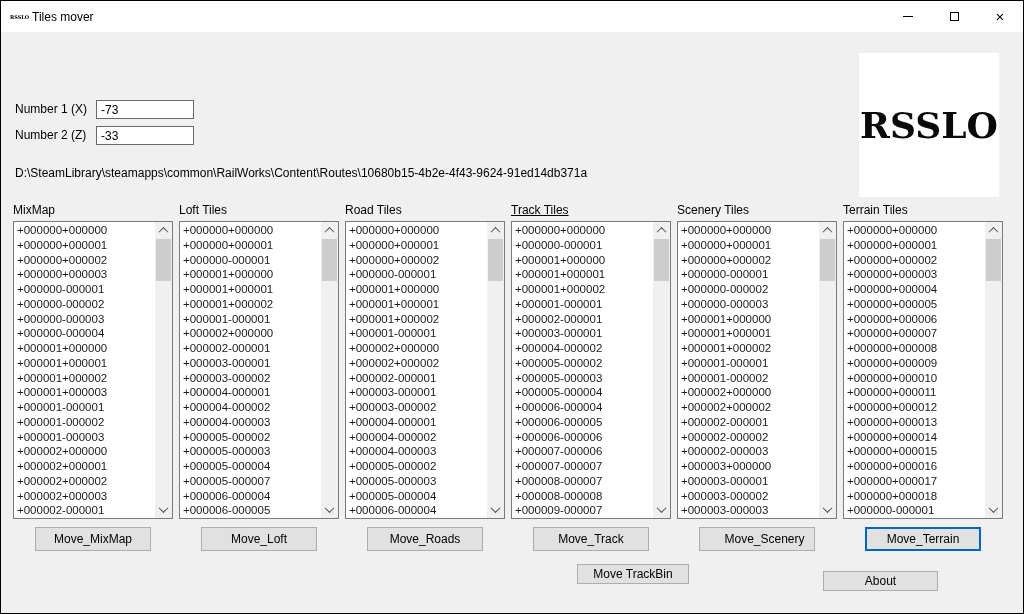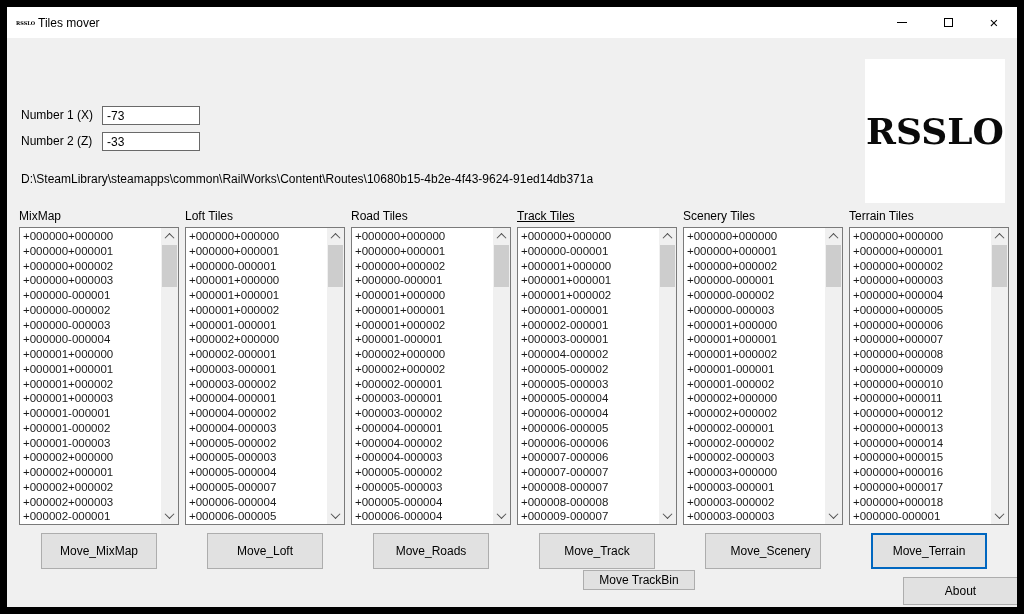--- a/index.html
+++ b/index.html
@@ -1,17 +1,17 @@
 <!DOCTYPE html>
 <html><head>
 <meta charset="utf-8">
 <style>
   html,body{margin:0;padding:0;}
   body{width:1024px;height:614px;font-family:"Liberation Sans","DejaVu Sans",sans-serif;background:#888;}
-  .window{position:relative;width:1024px;height:614px;box-sizing:border-box;background:#f0f0f0;border:7px solid #000000;overflow:hidden;}
+  .window{position:relative;width:1024px;height:614px;box-sizing:border-box;background:#f0f0f0;border:1px solid #000000;overflow:hidden;}
   
   .titlebar{position:absolute;top:0;left:0;right:0;height:31px;background:#ffffff;display:flex;align-items:center;}
   .app-icon{margin-left:9px;width:18px;font-family:"DejaVu Serif",serif;font-weight:bold;font-size:5px;letter-spacing:0;color:#000;}
   .title-text{margin-left:4px;font-size:12px;color:#000;}
   .tb-spacer{flex:1;}
   .tb-btn{width:46px;height:31px;display:flex;align-items:center;justify-content:center;}
   .min-glyph{width:10px;height:1px;background:#000;}
   .max-glyph{width:9px;height:9px;border:1px solid #000;box-sizing:border-box;}
   .close-glyph{font-size:15px;line-height:15px;color:#000;}
   
@@ -32,25 +32,25 @@
   .list-item{height:14.75px;line-height:14.7px;font-size:11.5px;color:#1a1a1a;padding-left:3px;white-space:nowrap;}
   .scrollbar{position:absolute;top:0;right:0;bottom:0;width:17px;background:#f0f0f0;}
   .sb-arrow{position:absolute;left:0;width:17px;height:17px;display:flex;align-items:center;justify-content:center;}
   .sb-up{top:0;} .sb-down{bottom:0;}
   .chev{width:6px;height:6px;border-left:1.4px solid #505050;border-top:1.4px solid #505050;}
   .chev-up{transform:rotate(45deg) translate(1px,1px);}
   .chev-down{transform:rotate(225deg) translate(1px,1px);}
   .sb-thumb{position:absolute;left:1px;top:17px;width:15px;height:42px;background:#cdcdcd;}
   .c0{left:12px;} .c1{left:178px;} .c2{left:344px;} .c3{left:510px;text-decoration:underline;} .c4{left:676px;} .c5{left:842px;}
   
-  .move-btn{position:absolute;top:526px;width:116px;height:36px;}
+  .move-btn{position:absolute;top:526px;width:116px;height:24px;}
   .mb0{left:34px;} .mb1{left:200px;} .mb2{left:366px;} .mb3{left:532px;} .mb4{left:698px;padding-left:15px;} .mb5{left:864px;}
   .focused{border:2px solid #0067c0;}
   .trackbin-btn{position:absolute;left:532px;top:563px;width:112px;height:20px;margin-left:44px;}
-  .about-btn{position:absolute;left:896px;top:570px;width:115px;height:28px;}
+  .about-btn{position:absolute;left:822px;top:570px;width:115px;height:20px;}
 </style>
 </head>
 <body>
 
 <div class="window">
 
   <div class="titlebar">
     <span class="app-icon">RSSLO</span>
     <span class="title-text">Tiles mover</span>
     <span class="tb-spacer"></span>

